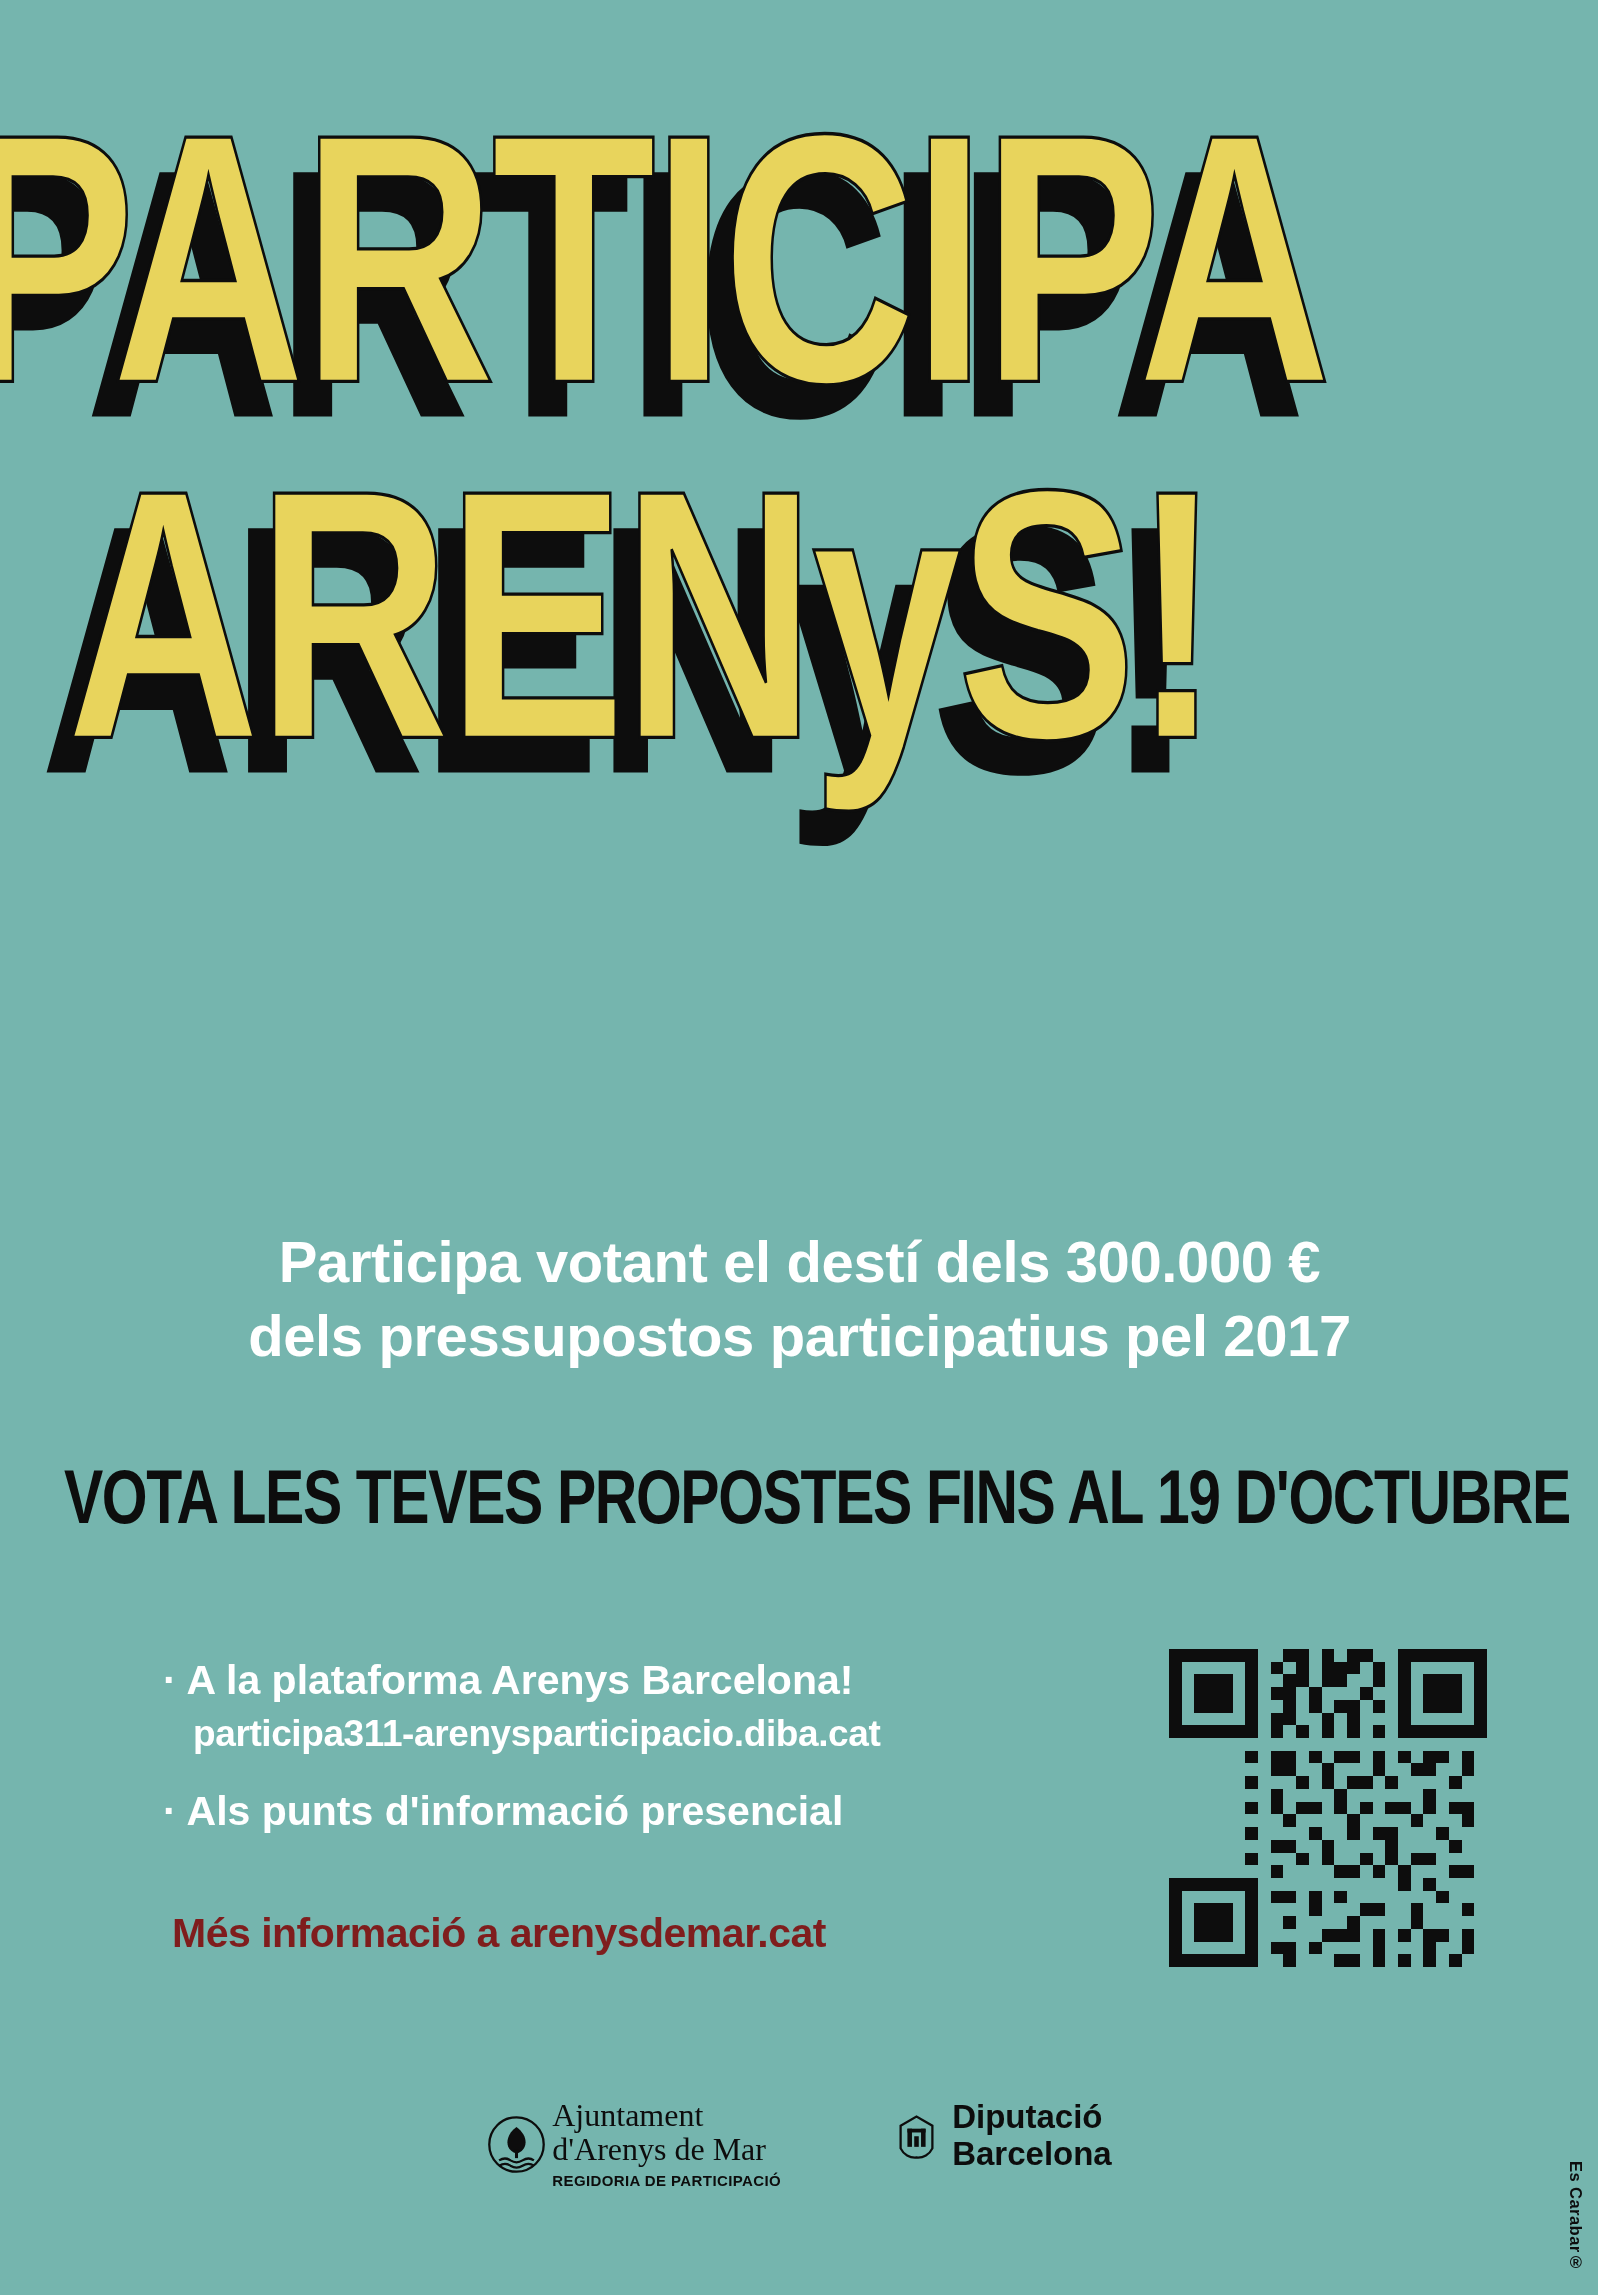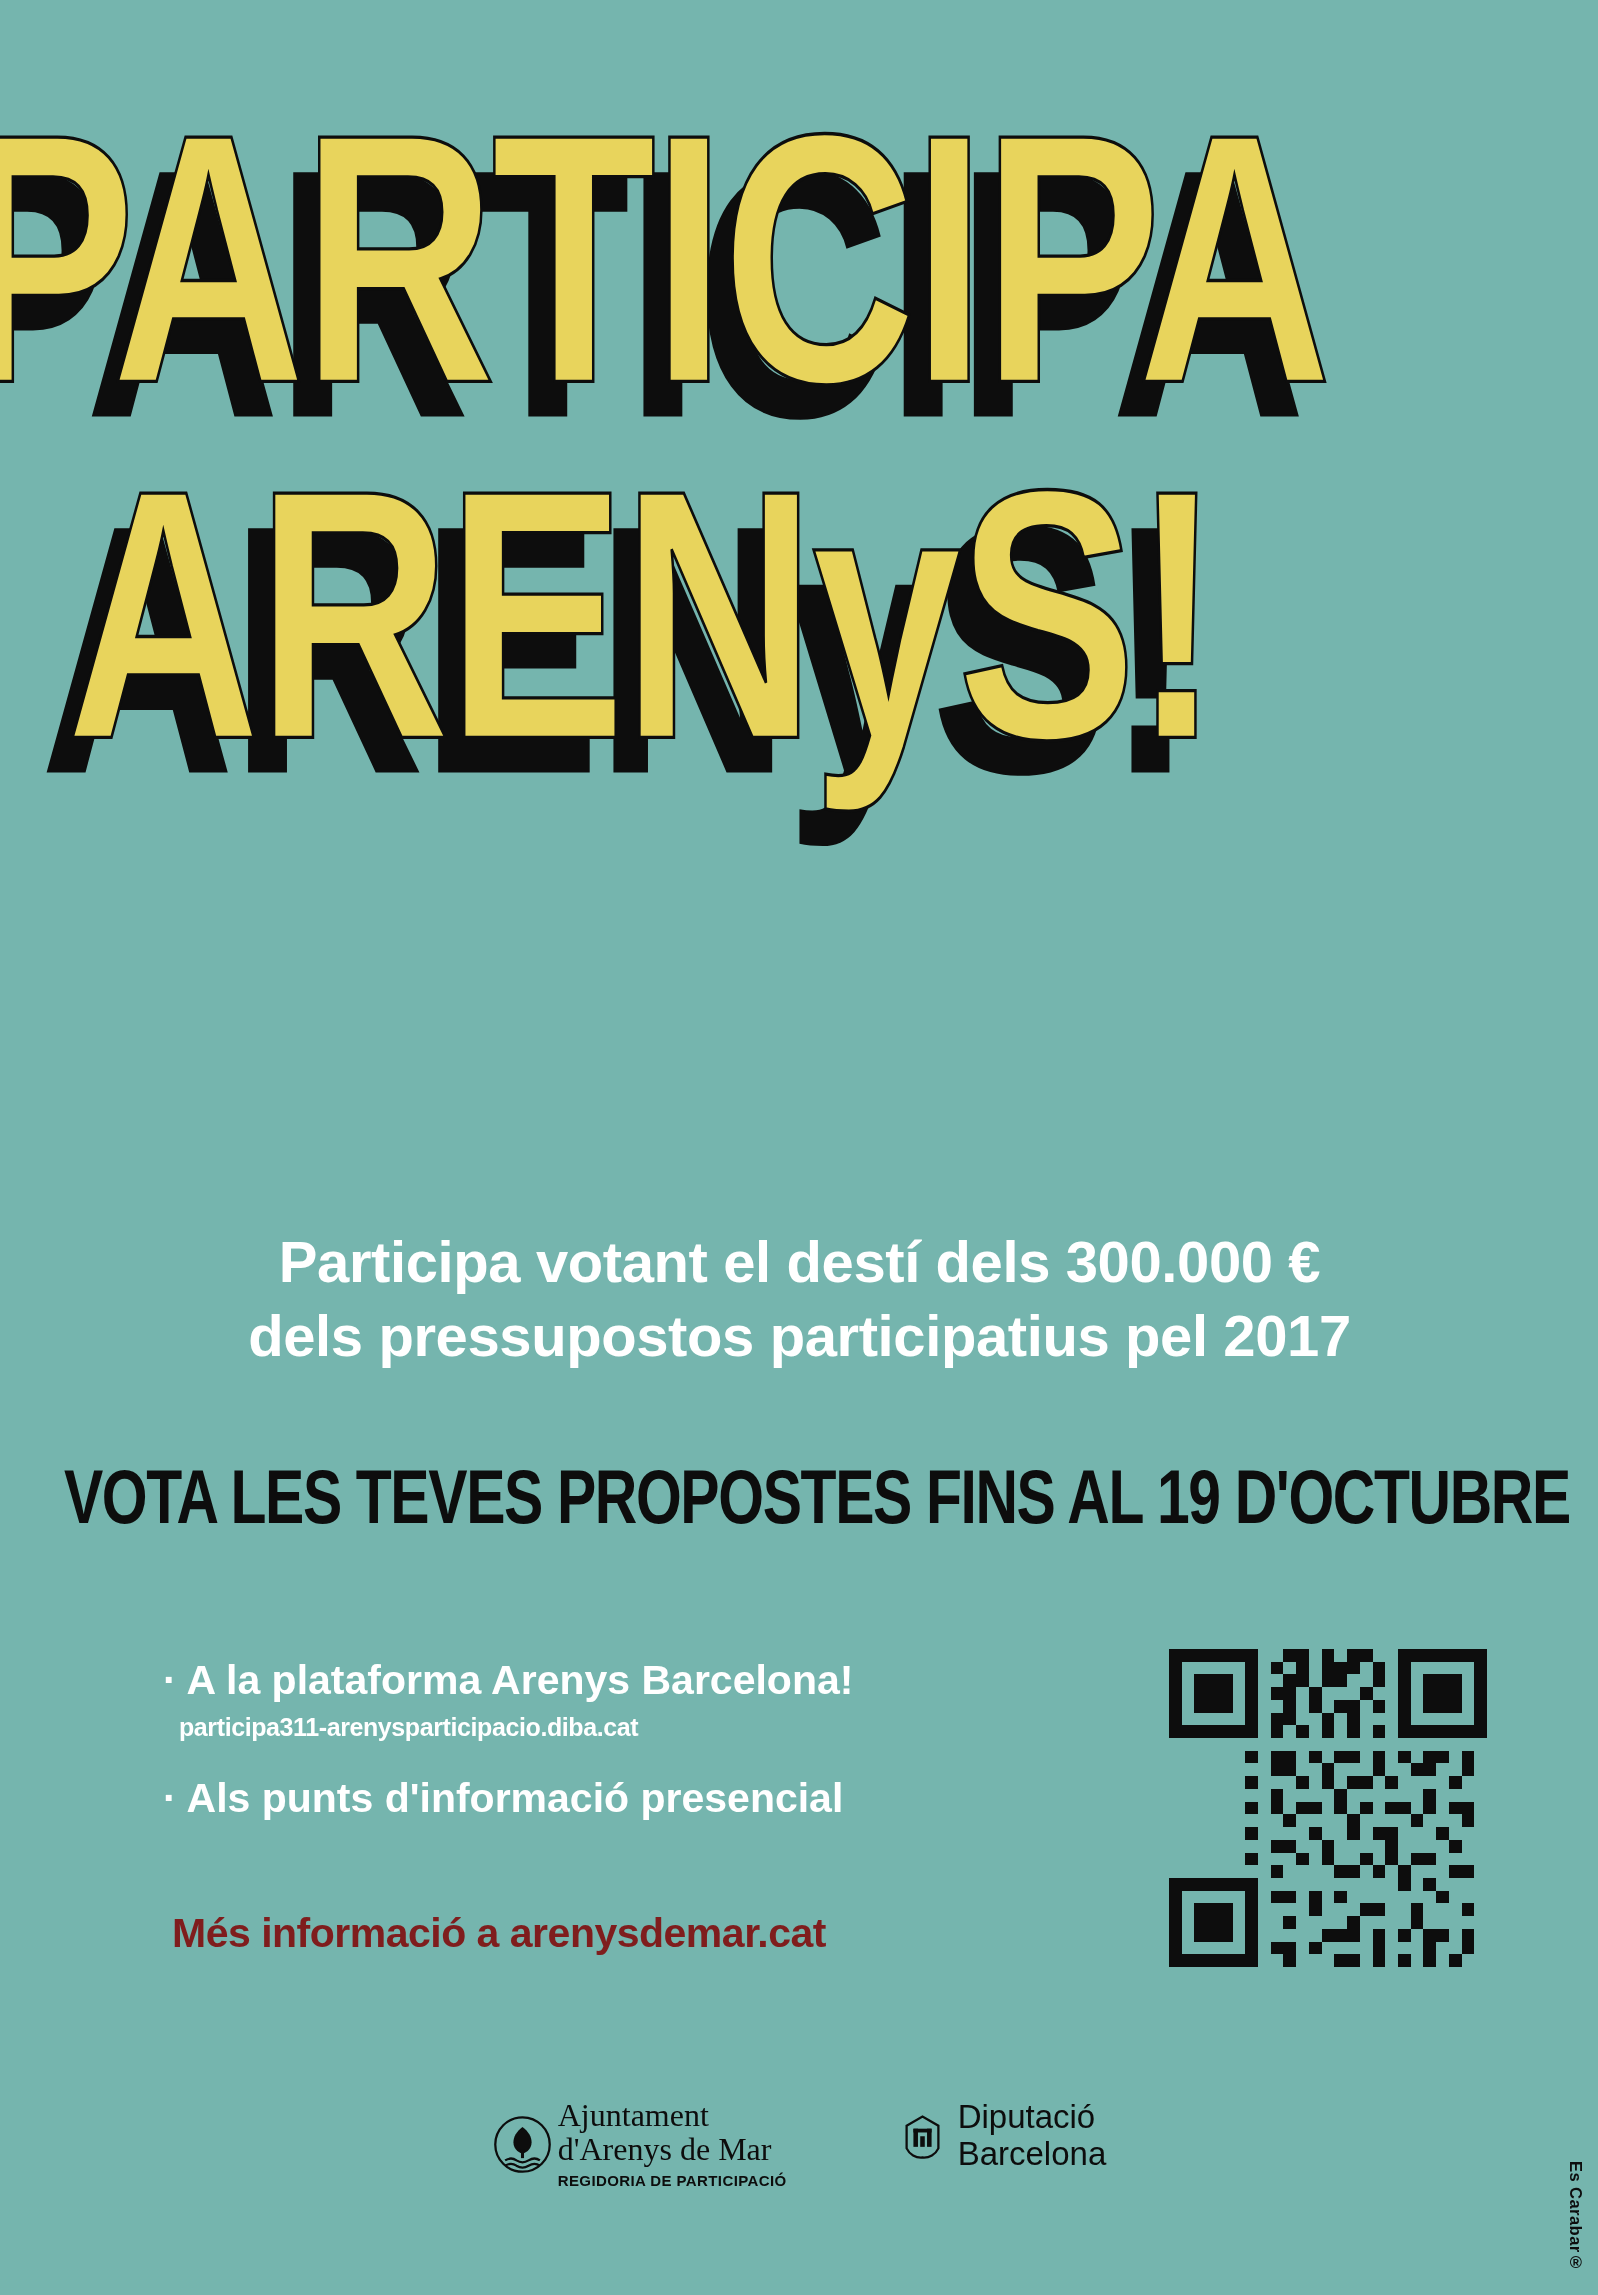--- a/index.html
+++ b/index.html
@@ -94,24 +94,24 @@
     width: 945px;
     color: #ffffff;
   }
   .channel-item {
     font-size: 41px;
     font-weight: 700;
     line-height: 1.2;
     margin-bottom: 7.6px;
   }
   .channel-url {
-    font-size: 25px;
+    font-size: 37px;
     font-weight: 700;
     letter-spacing: -0.4px;
-    margin: 6px 0 32px 16px;
+    margin: 6px 0 32px 30px;
     color: #ffffff;
   }
   .more-info {
     position: absolute;
     left: 172px;
     top: 1910px;
     color: #7f1d1d;
     font-size: 41px;
     font-weight: 700;
     letter-spacing: -0.5px;
@@ -164,21 +164,21 @@
   }
   .logo-text .l3 {
     font-size: 15px;
     font-weight: 700;
     letter-spacing: 0.4px;
     margin-top: 6px;
   }
   .logo-diba .d1,
   .logo-diba .d2 {
     font-size: 33px;
-    font-weight: 400;
+    font-weight: 700;
     line-height: 1.12;
   }
 
   
   .credit {
     position: absolute;
     right: 13.6px;
     bottom: 23px;
     color: #0d0d0d;
     font-size: 16.6px;

